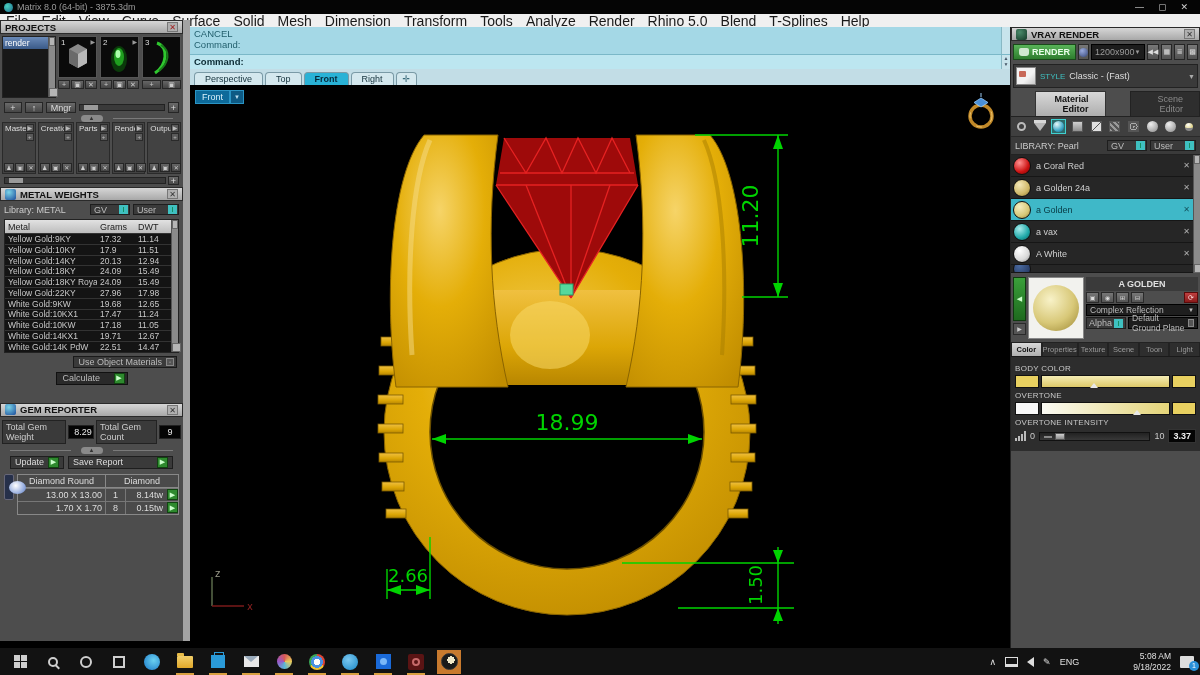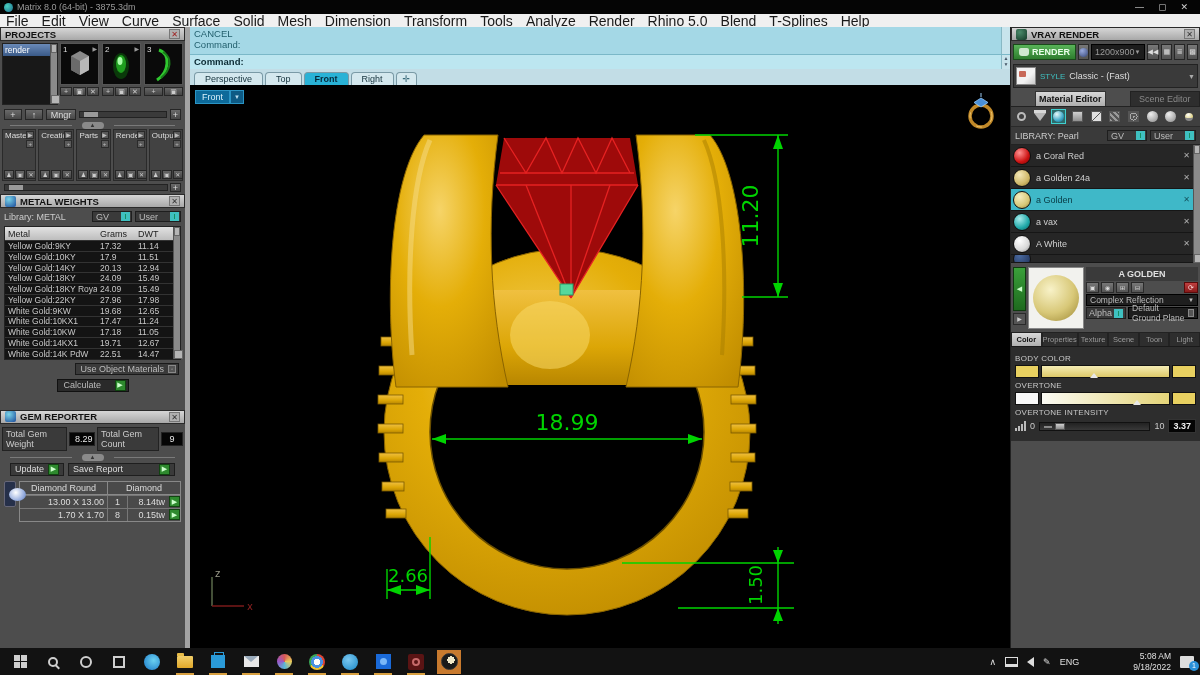--- a/index.html
+++ b/index.html
@@ -19,21 +19,21 @@
   
   .panel-h { height:14px; background:linear-gradient(#d6d6d6,#a8a8a8); color:#111; font-weight:bold; font-size:9.5px; display:flex; align-items:center; padding:0 4px; border:1px solid #2a2a2a; }
   .panel-h .x { margin-left:auto; width:11px; height:10px; background:#b0b0b0; border:1px solid #777; color:#333; font-size:8px; line-height:9px; text-align:center; font-weight:normal; }
   .hicon { width:11px; height:11px; border-radius:2px; background:radial-gradient(circle at 35% 30%, #7ad4e8, #1a4a9a); margin-right:4px; }
   .btn { background:linear-gradient(#6a6a6a,#474747); border:1px solid #262626; color:#ddd; font-size:9px; display:inline-flex; align-items:center; justify-content:center; }
   .gplay { width:11px; height:11px; background:#2e8a2e; border:1px solid #114411; color:#cfc; font-size:7px; display:inline-flex; align-items:center; justify-content:center; }
   .toggle { display:inline-flex; align-items:center; background:#3a3a3a; border:1px solid #1e1e1e; height:11px; padding:0 1px 0 3px; gap:12px; color:#bbb; }
   .toggle i { font-style:normal; width:9px; height:9px; background:#3fc0c0; color:#073; font-size:7px; text-align:center; line-height:9px; }
 
   
-  .left { position:absolute; left:0; top:27px; width:190px; height:621px; background:#4d4d4d; border-right:5px solid #a3a3a3; }
+  .left { position:absolute; left:0; top:20px; width:190px; height:621px; background:#4d4d4d; border-right:7px solid #a3a3a3; }
   .proj-body { display:flex; padding:2px; gap:2px; }
   .proj-list { width:56px; height:62px; background:#181818; border:1px solid #222; position:relative; }
   .proj-list .sel { background:linear-gradient(#6a8ab8,#3a5a88); color:#fff; padding:1px 2px; font-size:8.5px; }
   .vsb { position:absolute; right:0; top:0; width:7px; height:100%; background:#8a8a8a; border-left:1px solid #555; }
   .vsb:before, .vsb:after { content:""; display:block; height:7px; background:#b5b5b5; border:1px solid #666; }
   .vsb:after { position:absolute; bottom:0; width:7px; }
   .thumbs { display:flex; gap:3px; }
   .thumb { width:39px; }
   .thumb .img { width:39px; height:42px; background:#0a0a0a; border:1px solid #555; position:relative; }
   .thumb .num { position:absolute; left:2px; top:1px; color:#ddd; font-size:8px; }
@@ -111,21 +111,21 @@
   .ico-round { width:16px; height:16px; background:linear-gradient(#777,#555); border:1px solid #2a2a2a; display:flex; align-items:center; justify-content:center; }
   .ico-round i { width:9px; height:9px; border-radius:50%; background:radial-gradient(circle at 35% 30%, #9ad, #347); }
   .res-dd { flex:1; display:flex; align-items:center; background:#1c1c1c; border:1px solid #000; color:#9a9a9a; height:16px; padding:0 3px; justify-content:space-between; }
   .sq-btn { width:16px; height:16px; background:linear-gradient(#787878,#525252); border:1px solid #262626; color:#ddd; font-size:7px; display:flex; align-items:center; justify-content:center; }
   .style-row { display:flex; align-items:center; gap:4px; margin:1px 2px; background:#3a3a3a; border:1px solid #222; padding:2px; height:24px; }
   .style-thumb { width:20px; height:18px; background:linear-gradient(135deg,#f2f2f2 60%,#c8c8c8); border:1px solid #888; position:relative; }
   .style-thumb:after { content:""; position:absolute; left:2px; top:3px; width:7px; height:6px; background:#c86858; border-radius:1px; }
   .style-lab { color:#3fc0c0; font-size:8px; }
   .style-val { color:#ddd; font-size:9px; flex:1; }
   .ed-tabs { display:flex; margin-top:3px; border-bottom:1px solid #222; }
-  .ed-tab { flex:1; text-align:center; padding:2px 2px; font-size:9px;margin-left:24px; }
+  .ed-tab { flex:1; text-align:right; padding:2px 16px; font-size:9px;margin-left:24px; }
   .ed-tab.active { background:linear-gradient(#d8d8d8,#aeaeae); color:#111; font-weight:bold; border:1px solid #333; border-bottom:none; }
   .ed-tab.inactive { background:#2e2e2e; color:#8a8a8a; border:1px solid #222; border-bottom:none; }
   .matico-row { display:flex; align-items:center; justify-content:space-between; padding:2px 3px; background:#3f3f3f; border-bottom:1px solid #2a2a2a; }
   .mico { width:15px; height:15px; display:flex; align-items:center; justify-content:center; }
   .mico.sel { background:#2d6a6a; border:1px solid #3fd0d0; }
   .mico .ring { width:9px; height:9px; border:2px solid #bbb; border-radius:50%; }
   .mico .gem { width:0; height:0; border-left:6px solid transparent; border-right:6px solid transparent; border-top:8px solid #b8b8b8; position:relative; }
   .mico .gem:before { content:""; position:absolute; left:-6px; top:-11px; width:12px; height:3px; background:#d8d8d8; }
   .mico .sph { width:11px; height:11px; border-radius:50%; background:radial-gradient(circle at 35% 30%, #e8f8f8, #3fa8c8 60%, #1a5a7a); }
   .mico .sw { width:11px; height:11px; background:linear-gradient(#d0d0d0,#909090); border:1px solid #555; }

